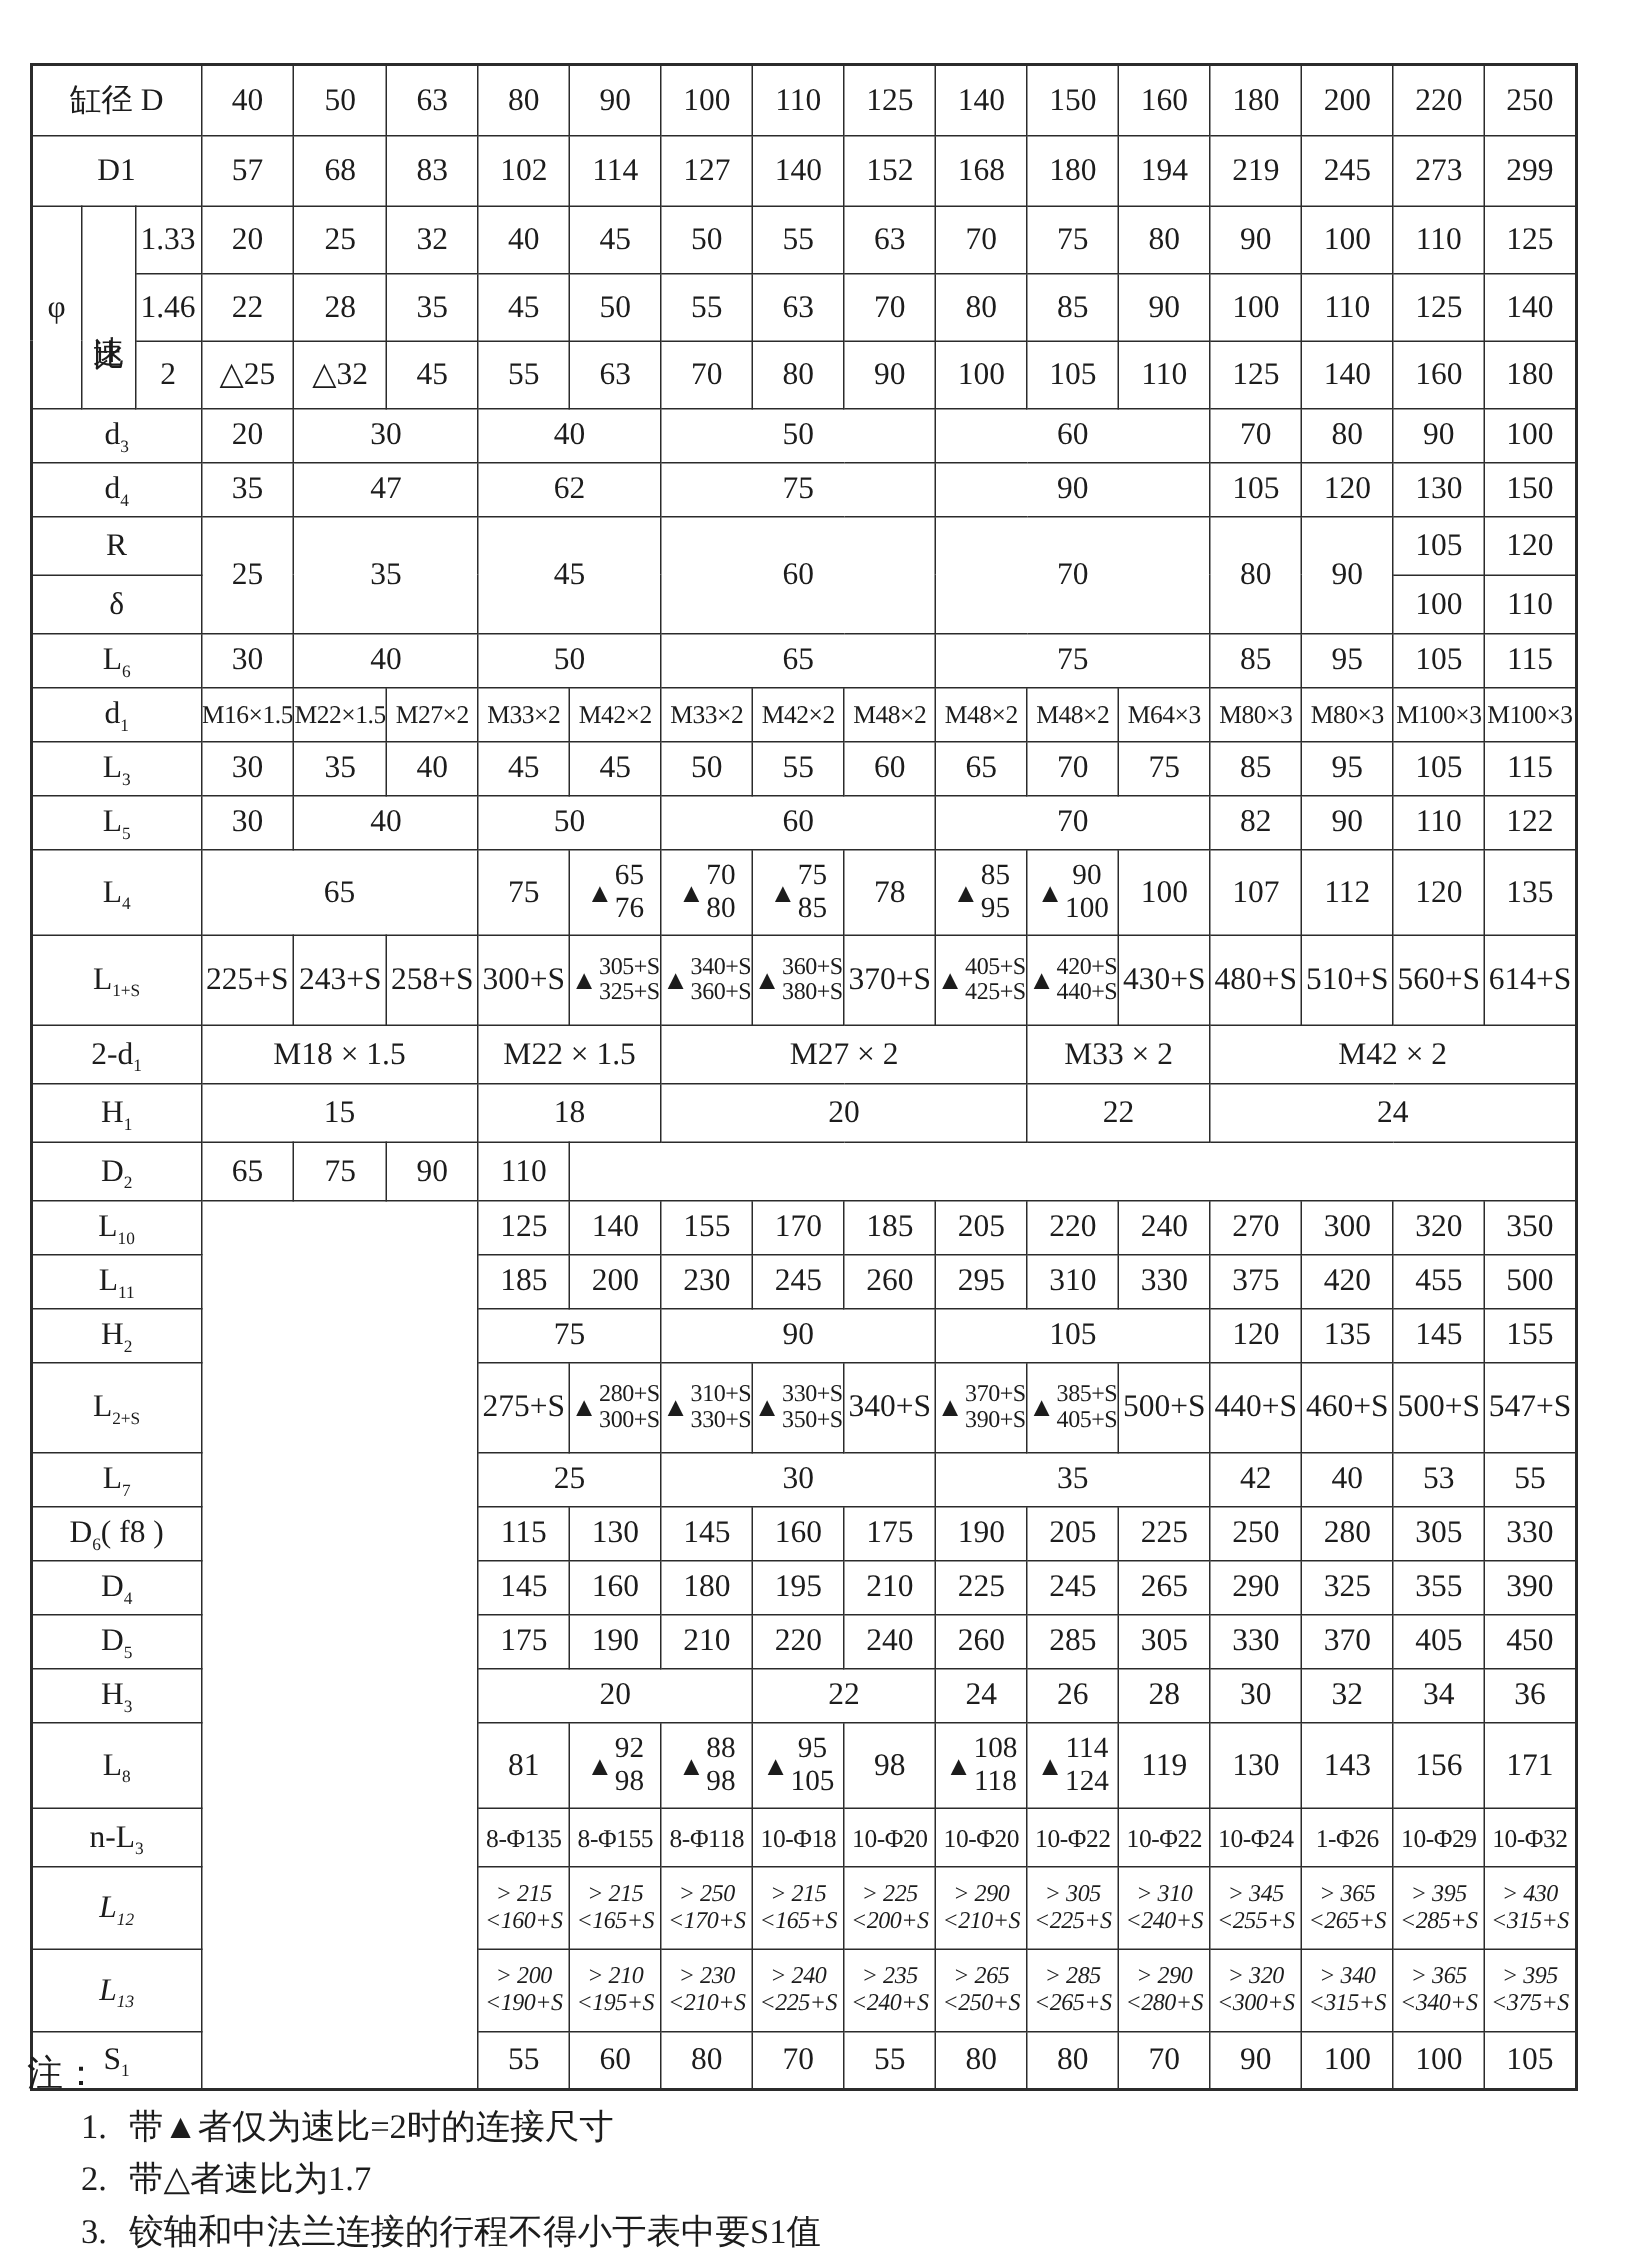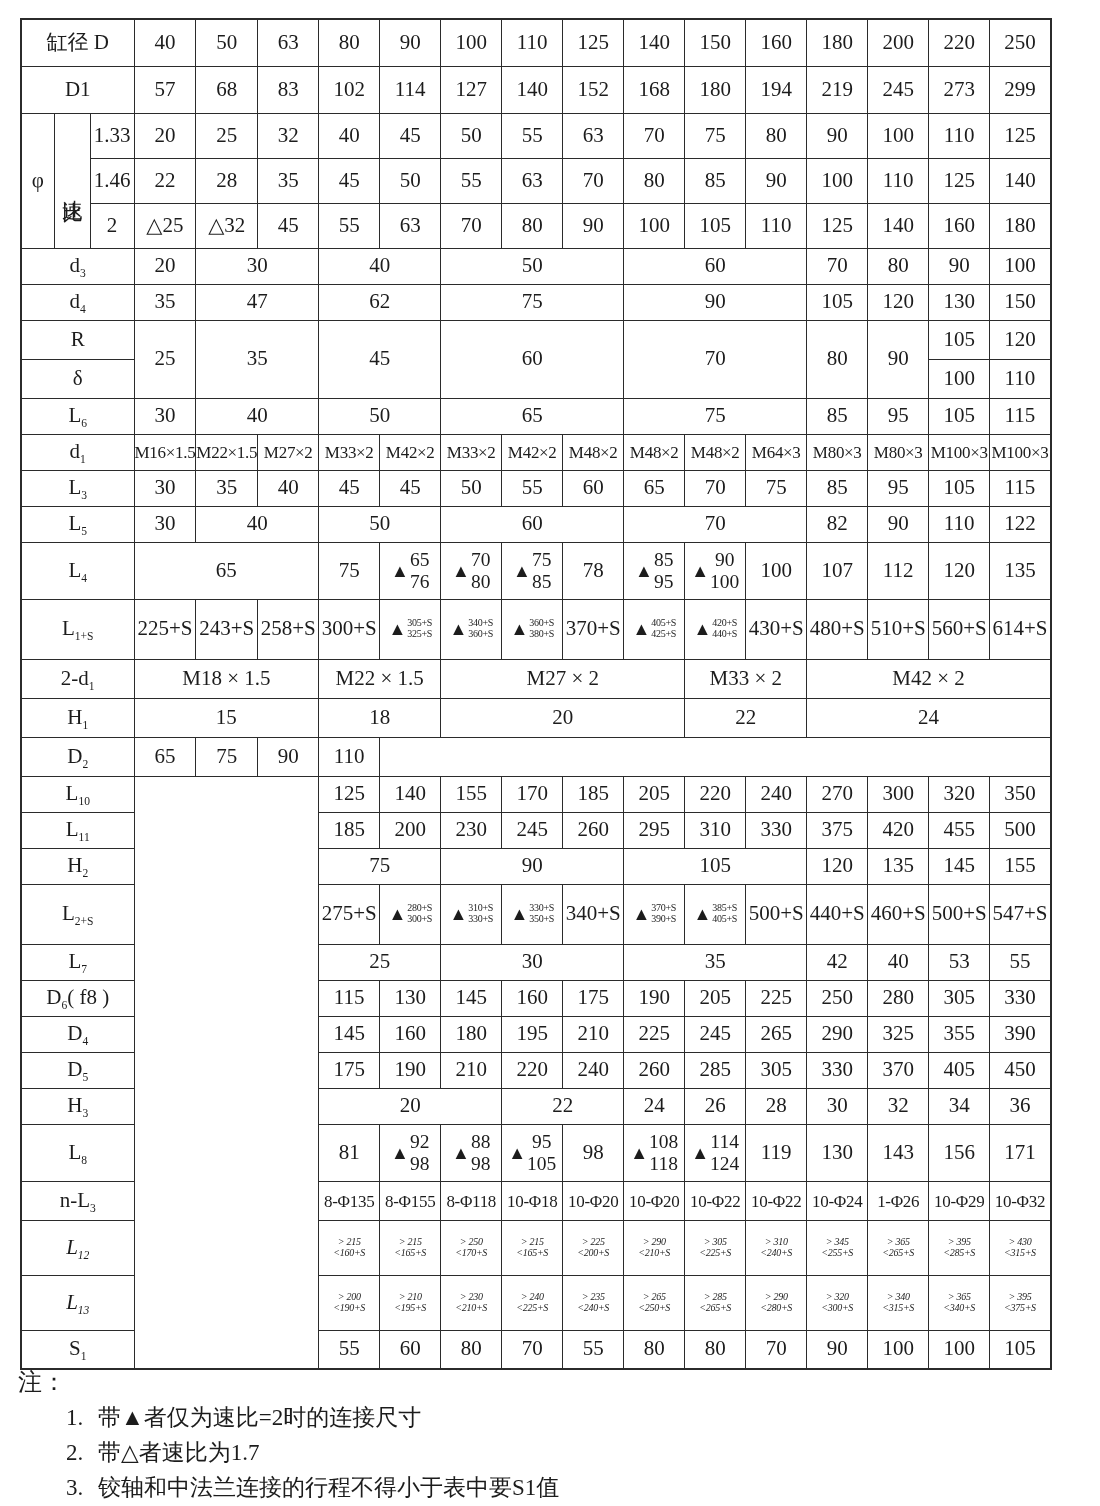--- a/index.html
+++ b/index.html
@@ -1,21 +1,21 @@
 <!DOCTYPE html>
 <html><head>
 <meta charset="utf-8">
 <style>
   html,body{margin:0;padding:0;}
   body{
     width:1100px;height:1506px;background:#ffffff;position:relative;
     font-family:"Liberation Serif","DejaVu Serif",serif;color:#1c1c1c;
   }
   table.dim{
-    position:absolute;left:20px;top:18px;
+    position:absolute;left:20px;top:42px;
     border-collapse:collapse;table-layout:fixed;
     border:2.4px solid #2b2b2b;
   }
   td{
     border:1.6px solid #2b2b2b;
     text-align:center;vertical-align:middle;
     font-size:21px;padding:0;overflow:hidden;line-height:1.04;
     white-space:nowrap;
   }
   tr{height:36px;}
@@ -23,27 +23,27 @@
   tr.hp{height:45px;}
   tr.n{height:39px;}
   tr.t1{height:57px;margin-top:36px;}
   tr.t2{height:60px;}
   tr.t3{height:55px;font-style:italic;}
   .cw{display:inline-block;}
   .cw.sm{font-size:17px;letter-spacing:-0.3px;}
   .cw.vert{writing-mode:vertical-rl;text-orientation:upright;font-size:21px;letter-spacing:2px;line-height:1;}
   .cw.stack{display:flex;align-items:center;justify-content:center;gap:1px;width:100%;}
   .tri{font-size:18px;line-height:1;}
-  .col2{display:inline-flex;flex-direction:column;font-size:10px;line-height:1.08;letter-spacing:-0.3px;}
+  .col2{display:inline-flex;flex-direction:column;font-size:16px;line-height:1.08;letter-spacing:-0.3px;}
   .col2.big{font-size:19.5px;letter-spacing:0;}
   sub{font-size:0.55em;line-height:0;letter-spacing:0;}
   .notes{position:absolute;left:18px;top:1366px;width:1000px;font-size:23px;}
   .notes-title{font-size:24px;}
   .notes ol{list-style:none;margin:2px 0 0 0;padding:0 0 0 36px;}
-  .notes li{margin:4px 12px;}
+  .notes li{margin:4px 0;}
   .notes .nn{display:inline-block;min-width:32px;}
 </style>
 </head>
 <body>
 
 <table class="dim">
   <colgroup>
     <col style="width:33px">
       <col style="width:36px">
       <col style="width:44px">

